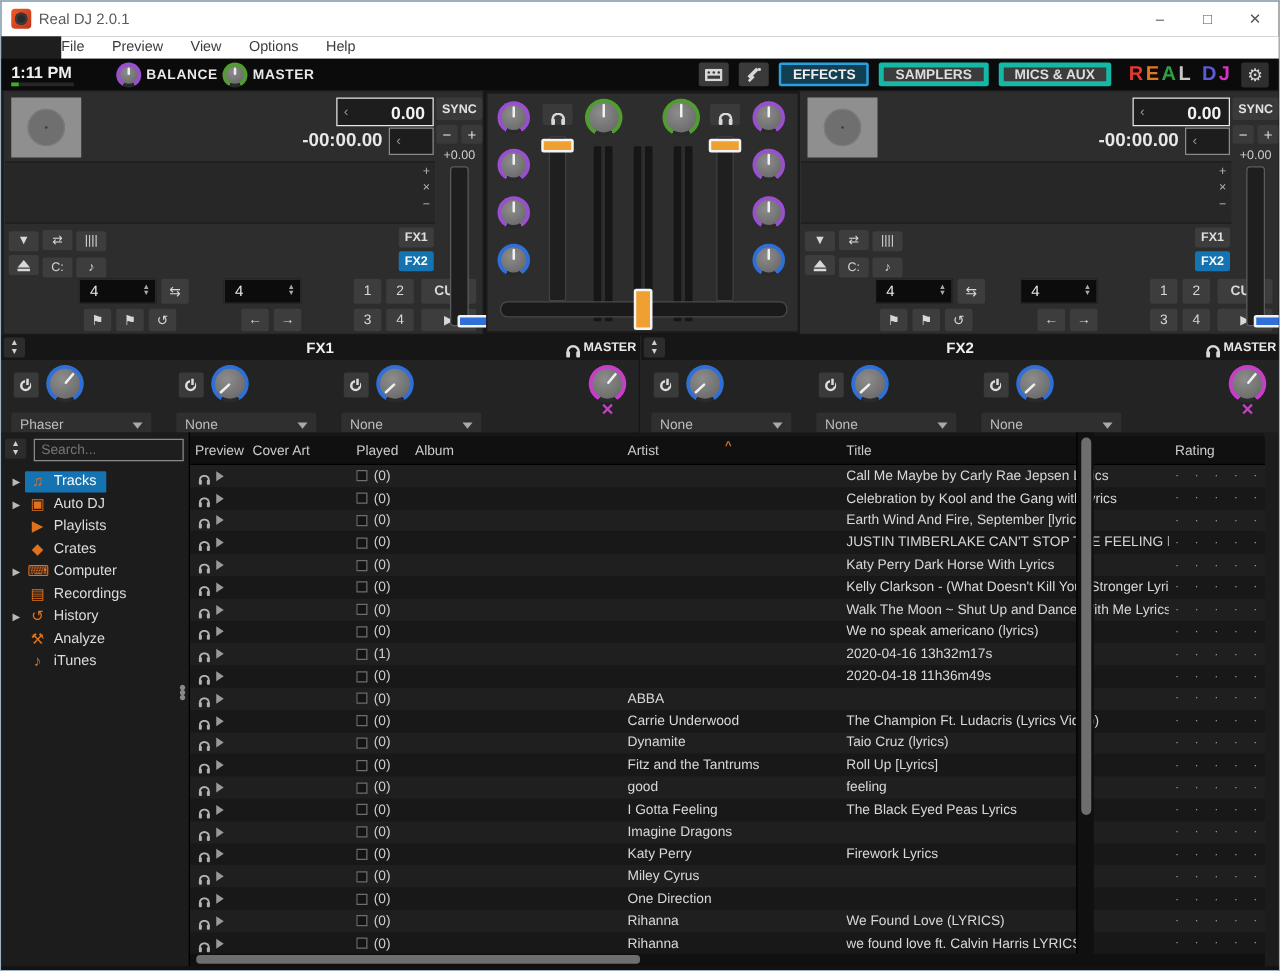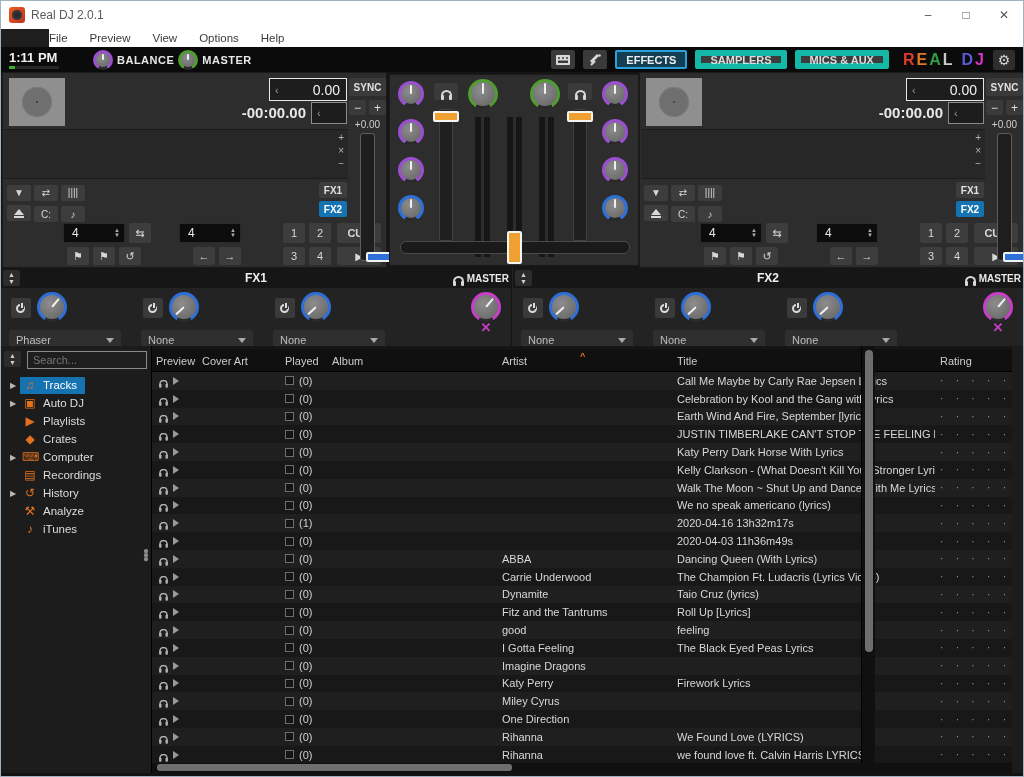--- a/index.html
+++ b/index.html
@@ -22,21 +22,21 @@
   
   .toolbar { position:absolute; left:0; top:46px; width:100%; height:25px; background:#0b0b0b; display:flex; align-items:center; }
   .clock-wrap { margin-left:8px; width:56px; }
   .clock { color:#f0f0f0; font-size:13px; font-weight:bold; }
   .clock-vu { margin-top:1px; width:50px; height:3px; background:#262626; position:relative; }
   .clock-vu i { position:absolute; left:0; top:0; width:6px; height:3px; background:#3fae29; }
   .tb-knob-group { display:flex; align-items:center; margin-left:28px; gap:4px; }
   .tb-label { color:#e8e8e8; font-size:11px; font-weight:bold; letter-spacing:.5px; }
   .tb-right { margin-left:auto; display:flex; align-items:center; gap:8px; padding-right:8px; }
   .tb-iconbtn { width:24px; height:19px; background:#3a3a3a; border-radius:2px; display:flex; align-items:center; justify-content:center; }
-  .tb-toggle { height:19px; padding:0 9px; background:#3c3c3c; border:6px solid #14b8a6; border-radius:2px; color:#ddd; font-size:11px; font-weight:bold; display:flex; align-items:center; }
+  .tb-toggle { height:19px; padding:0 9px; background:#3c3c3c; border:4px solid #14b8a6; border-radius:2px; color:#ddd; font-size:11px; font-weight:bold; display:flex; align-items:center; }
   .tb-toggle.active { background:#123f52; border:2px solid #2aa1dc; color:#eee; }
   .logo { display:flex; gap:1px; font-size:16px; font-weight:bold; letter-spacing:1px; margin-left:6px; }
   .logo span { display:inline-block; }
   .lg-r{color:#e23b2e}.lg-e{color:#e07820}.lg-a{color:#2f9e44}.lg-l{color:#c8c8c8}
   .lg-sp{width:6px}.lg-d{color:#5b5bd8}.lg-j{color:#d633c4}
   .gear-btn { width:22px; height:20px; background:#2e2e2e; border-radius:2px; color:#d5d5d5; font-size:14px; display:flex; align-items:center; justify-content:center; }
 
   
   .knob { position:relative; border-radius:50%; }
   .knob .cap { position:absolute; inset:3px; border-radius:50%; background:radial-gradient(circle at 40% 35%, #8d8d8d, #626262); }
@@ -51,21 +51,21 @@
 
   
   .deckrow { position:absolute; left:0; top:71px; width:1024px; height:196px; background:#151515; }
   .deck { position:absolute; top:0; width:385px; height:196px; background:#2d2d2d; border:1px solid #1a1a1a; }
   .deck.left{left:1px} .deck.right{left:638px}
   .art { position:absolute; left:6px; top:5px; width:56px; height:48px; background:#8f8f8f; }
   .art::after { content:""; position:absolute; left:13px; top:9px; width:30px; height:30px; border-radius:50%; background:#6f6f6f; box-shadow:inset 0 0 0 1px #7c7c7c; }
   .art::before { content:""; position:absolute; left:27px; top:23px; width:2px; height:2px; border-radius:50%; background:#3a3a3a; z-index:1; }
   .bpm-box { position:absolute; left:266px; top:5px; width:78px; height:23px; border:1px solid #e8e8e8; background:#1d1d1d; display:flex; align-items:center; }
   .bpm-box .lt { color:#9a9a9a; font-size:11px; margin-left:5px; }
-  .bpm-box .val { margin-left:auto; margin-right:6px; color:#f2f2f2; font-size:14px; font-weight:normal; }
+  .bpm-box .val { margin-left:auto; margin-right:6px; color:#f2f2f2; font-size:14px; font-weight:bold; }
   .time-txt { position:absolute; right:80px; top:31px; color:#e8e8e8; font-size:15px; font-weight:bold; }
   .time-box { position:absolute; left:308px; top:29px; width:36px; height:22px; border:1px solid #8a8a8a; background:#1d1d1d; color:#9a9a9a; font-size:11px; display:flex; align-items:center; padding-left:5px; }
   .wave { position:absolute; left:1px; top:56px; width:344px; height:50px; background:#272727; border-top:1px solid #1c1c1c; border-bottom:1px solid #1c1c1c; }
   .zoomstack { position:absolute; right:4px; top:2px; display:flex; flex-direction:column; align-items:center; gap:1px; color:#b5b5b5; font-size:10px; line-height:12px; }
   .btnrows { position:absolute; left:4px; top:109px; }
   .sbtn { display:inline-flex; width:24px; height:16px; background:#3d3d3d; border-radius:2px; color:#d8d8d8; font-size:10px; align-items:center; justify-content:center; margin-right:3px; margin-bottom:3px; }
   .fxbtn { position:absolute; width:28px; height:16px; background:#3d3d3d; border-radius:2px; color:#e0e0e0; font-size:10px; font-weight:bold; display:flex; align-items:center; justify-content:center; }
   .fx1b{left:316px; top:109px} .fx2b{left:316px; top:128px}
   .fxbtn.active{background:#1673b1; color:#fff}
   .deckbottom { position:absolute; left:0; top:146px; width:345px; height:50px; }
@@ -869,42 +869,41 @@
             <span class="td c-prev">
               <span class="hp-ico hp-small"></span>
               <span class="prev-play"></span>
             </span>
             <span class="td c-played">
               <span class="chk"></span>
               <span>(0)</span>
             </span>
             <span class="td c-album"></span>
             <span class="td c-artist"></span>
-            <span class="td c-title">2020-04-03 11h36m49s</span>
+            <span class="td c-title">2020-04-18 11h36m49s</span>
             <span class="td c-rating">
               <span>·</span>
               <span>·</span>
               <span>·</span>
               <span>·</span>
               <span>·</span>
             </span>
           </div>
 
           <div class="trow">
             <span class="td c-prev">
               <span class="hp-ico hp-small"></span>
               <span class="prev-play"></span>
             </span>
             <span class="td c-played">
               <span class="chk"></span>
               <span>(0)</span>
             </span>
             <span class="td c-album"></span>
             <span class="td c-artist">ABBA</span>
-            <span class="td c-title">Dancing Queen (With Lyrics)</span>
             <span class="td c-rating">
               <span>·</span>
               <span>·</span>
               <span>·</span>
               <span>·</span>
               <span>·</span>
             </span>
           </div>
 
           <div class="trow">

